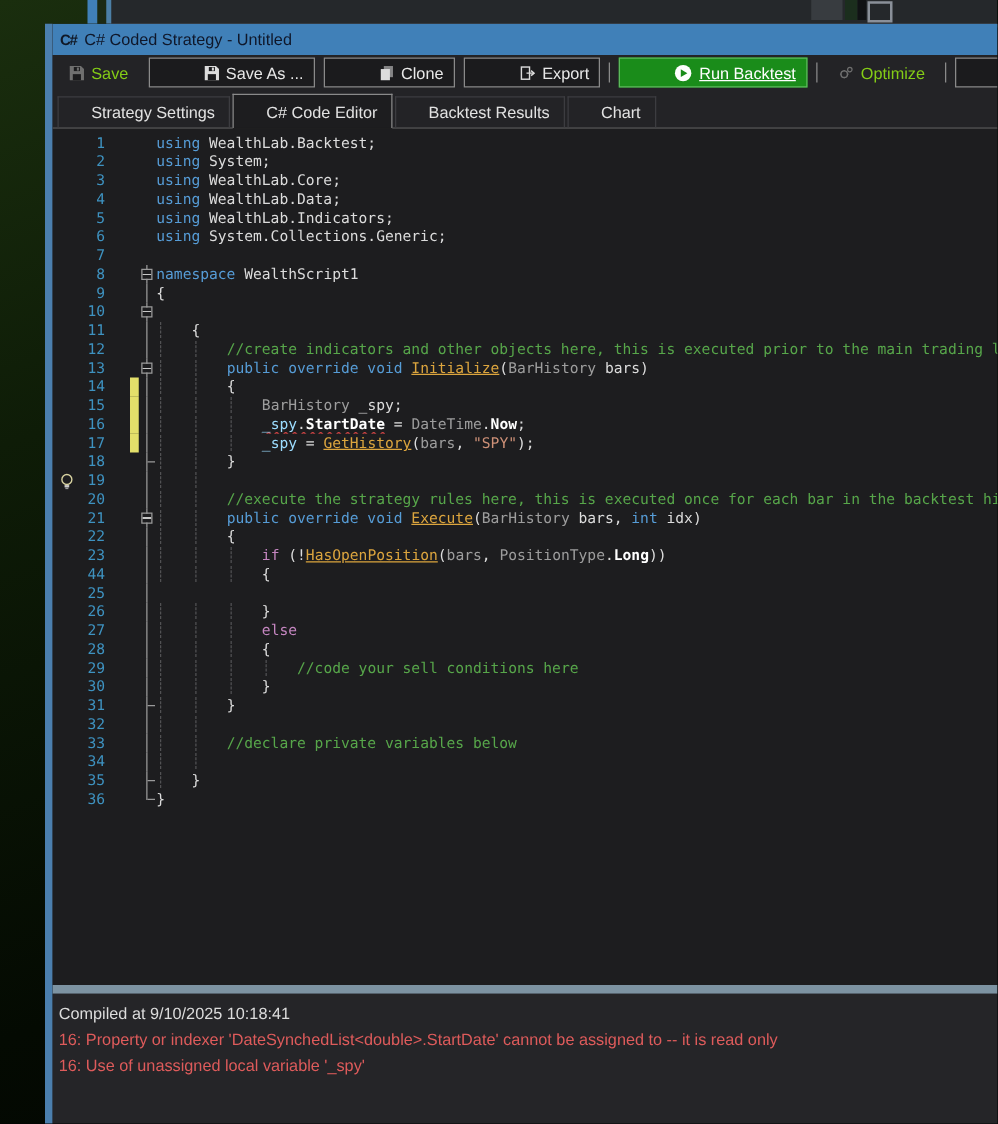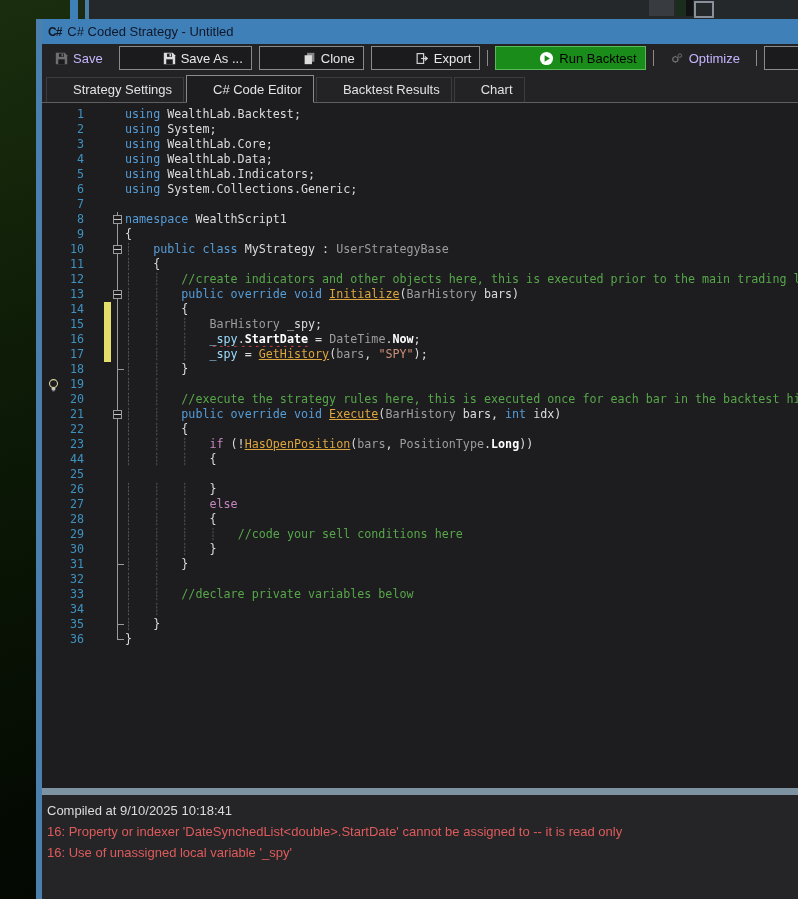--- a/index.html
+++ b/index.html
@@ -20,24 +20,24 @@
   #win{position:absolute;top:19px;left:36px;width:762px;bottom:0;
     border-left:6px solid #4b7fae;background:#232326;display:flex;flex-direction:column;overflow:hidden;}
   
   .titlebar{height:25px;background:#4080b8;display:flex;align-items:center;padding:0 6px;flex:0 0 auto;}
   .title-icon{font-weight:bold;font-size:12px;color:#101826;margin-right:6px;letter-spacing:-1px;}
   .title-text{color:#0f172a;font-size:13px;}
   
   .toolbar{height:26px;display:flex;align-items:center;gap:7px;padding:1px 4px 1px 4px;background:#232326;flex:0 0 auto;white-space:nowrap;overflow:hidden;}
   .tbtn{display:inline-flex;align-items:center;gap:5px;height:22px;padding:0 8px;color:#e8e8e8;font-size:13px;background:transparent;border:1px solid transparent;cursor:default;}
   .tbtn.boxed{border:1px solid #8a8a8a;background:#1b1b1d;padding-left:43px;}
-  .tbtn.disabled{color:#c4b5fd;}
+  .tbtn.disabled{color:#84cc16;}
   .tbtn.disabled .ticon{color:#6f6f6f;}
   .tbtn.run{background:#1a8c1a;border-color:#5cb85c;}
-  .tbtn.run .lbl{color:#000000;}
+  .tbtn.run .lbl{text-decoration:underline;color:#ffffff;}
   .ticon{display:inline-flex;color:#dcdcdc;}
   .tsep{width:1px;height:16px;background:#8a8a8a;flex:0 0 auto;}
   
   .tabbar{display:flex;align-items:flex-end;background:#232326;border-bottom:1px solid #5f5f5f;padding:3px 4px 0 4px;flex:0 0 auto;}
   .tab{font-size:13px;color:#e2e2e2;padding:4px 11px 5px 26px;border:1px solid #3c3c40;border-bottom:none;margin-right:2px;cursor:default;}
   .tab.active{border:1px solid #8a8a8a;border-bottom:1px solid #1d1d1f;background:#1d1d1f;margin-bottom:-1px;padding-top:6px;}
   
   .editor{flex:1 1 auto;background:#1d1d1f;overflow:hidden;padding-top:4px;position:relative;
     font-family:"DejaVu Sans Mono","Liberation Mono",monospace;font-size:11.7px;}
   .cl{display:flex;height:15px;line-height:15px;white-space:pre;}
@@ -190,21 +190,21 @@
     <div class="editor">
         <div class="cl"><span class="gut"></span><span class="ln">1</span><span class="spc"></span><span class="cbar"></span><span class="fold "></span><pre class="code"><span class="tk kw">using</span><span class="tk id"> WealthLab.Backtest;</span></pre></div>
         <div class="cl"><span class="gut"></span><span class="ln">2</span><span class="spc"></span><span class="cbar"></span><span class="fold "></span><pre class="code"><span class="tk kw">using</span><span class="tk id"> System;</span></pre></div>
         <div class="cl"><span class="gut"></span><span class="ln">3</span><span class="spc"></span><span class="cbar"></span><span class="fold "></span><pre class="code"><span class="tk kw">using</span><span class="tk id"> WealthLab.Core;</span></pre></div>
         <div class="cl"><span class="gut"></span><span class="ln">4</span><span class="spc"></span><span class="cbar"></span><span class="fold "></span><pre class="code"><span class="tk kw">using</span><span class="tk id"> WealthLab.Data;</span></pre></div>
         <div class="cl"><span class="gut"></span><span class="ln">5</span><span class="spc"></span><span class="cbar"></span><span class="fold "></span><pre class="code"><span class="tk kw">using</span><span class="tk id"> WealthLab.Indicators;</span></pre></div>
         <div class="cl"><span class="gut"></span><span class="ln">6</span><span class="spc"></span><span class="cbar"></span><span class="fold "></span><pre class="code"><span class="tk kw">using</span><span class="tk id"> System.Collections.Generic;</span></pre></div>
         <div class="cl"><span class="gut"></span><span class="ln">7</span><span class="spc"></span><span class="cbar"></span><span class="fold "></span><pre class="code"></pre></div>
         <div class="cl"><span class="gut"></span><span class="ln">8</span><span class="spc"></span><span class="cbar"></span><span class="fold fb fv"></span><pre class="code"><span class="tk kw">namespace</span><span class="tk id"> WealthScript1</span></pre></div>
         <div class="cl"><span class="gut"></span><span class="ln">9</span><span class="spc"></span><span class="cbar"></span><span class="fold fv"></span><pre class="code"><span class="tk id">{</span></pre></div>
-        <div class="cl"><span class="gut"></span><span class="ln">10</span><span class="spc"></span><span class="cbar"></span><span class="fold fb fv"></span><pre class="code"><span class="tk gd">┊   </span><span class="tk kw">public class</span><span class="tk id"> MyStrategy </span><span class="tk pn">: </span><span class="tk ty">UserStrategyBase</span></pre></div>
+        <div class="cl"><span class="gut"></span><span class="ln">10</span><span class="spc"></span><span class="cbar"></span><span class="fold fb fv"></span></div>
         <div class="cl"><span class="gut"></span><span class="ln">11</span><span class="spc"></span><span class="cbar"></span><span class="fold fv"></span><pre class="code"><span class="tk gd">┊   </span><span class="tk id">{</span></pre></div>
         <div class="cl"><span class="gut"></span><span class="ln">12</span><span class="spc"></span><span class="cbar"></span><span class="fold fv"></span><pre class="code"><span class="tk gd">┊   </span><span class="tk gd">┊   </span><span class="tk cm">//create indicators and other objects here, this is executed prior to the main trading loop</span></pre></div>
         <div class="cl"><span class="gut"></span><span class="ln">13</span><span class="spc"></span><span class="cbar"></span><span class="fold fb fv"></span><pre class="code"><span class="tk gd">┊   </span><span class="tk gd">┊   </span><span class="tk kw">public override void </span><span class="tk me">Initialize</span><span class="tk pn">(</span><span class="tk ty">BarHistory</span><span class="tk id"> bars</span><span class="tk pn">)</span></pre></div>
         <div class="cl"><span class="gut"></span><span class="ln">14</span><span class="spc"></span><span class="cbar on"></span><span class="fold fv"></span><pre class="code"><span class="tk gd">┊   </span><span class="tk gd">┊   </span><span class="tk id">{</span></pre></div>
         <div class="cl"><span class="gut"></span><span class="ln">15</span><span class="spc"></span><span class="cbar on"></span><span class="fold fv"></span><pre class="code"><span class="tk gd">┊   </span><span class="tk gd">┊   </span><span class="tk gd">┊   </span><span class="tk ty">BarHistory</span><span class="tk id"> _spy;</span></pre></div>
         <div class="cl"><span class="gut"></span><span class="ln">16</span><span class="spc"></span><span class="cbar on"></span><span class="fold fv"></span><pre class="code"><span class="tk gd">┊   </span><span class="tk gd">┊   </span><span class="tk gd">┊   </span><span class="tk lv err">_spy</span><span class="tk pn err">.</span><span class="tk mb err">StartDate</span><span class="tk pn"> = </span><span class="tk ty">DateTime</span><span class="tk pn">.</span><span class="tk mb">Now</span><span class="tk pn">;</span></pre></div>
         <div class="cl"><span class="gut"></span><span class="ln">17</span><span class="spc"></span><span class="cbar on"></span><span class="fold fv"></span><pre class="code"><span class="tk gd">┊   </span><span class="tk gd">┊   </span><span class="tk gd">┊   </span><span class="tk lv">_spy</span><span class="tk pn"> = </span><span class="tk me">GetHistory</span><span class="tk pn">(</span><span class="tk ty">bars</span><span class="tk pn">, </span><span class="tk str">"SPY"</span><span class="tk pn">);</span></pre></div>
         <div class="cl"><span class="gut"></span><span class="ln">18</span><span class="spc"></span><span class="cbar"></span><span class="fold fv ft"></span><pre class="code"><span class="tk gd">┊   </span><span class="tk gd">┊   </span><span class="tk id">}</span></pre></div>
         <div class="cl"><span class="gut"><svg width="13" height="14" viewBox="0 0 14 15">
               <circle cx="7" cy="6" r="4.3" fill="none" stroke="#d8d2a0" stroke-width="1.2"></circle>

